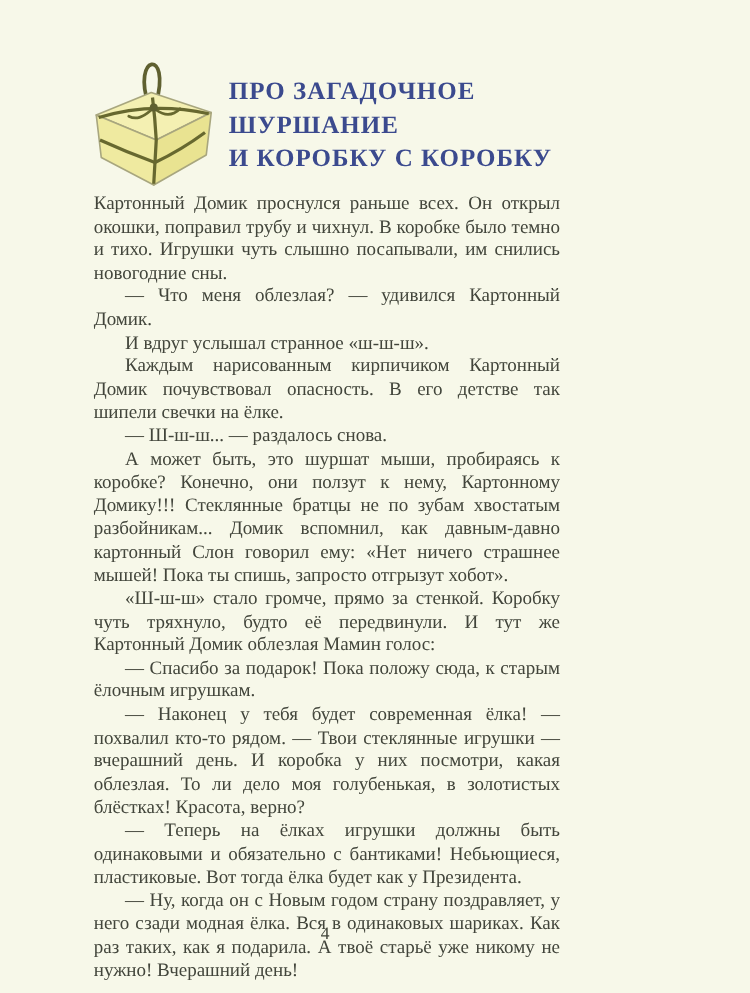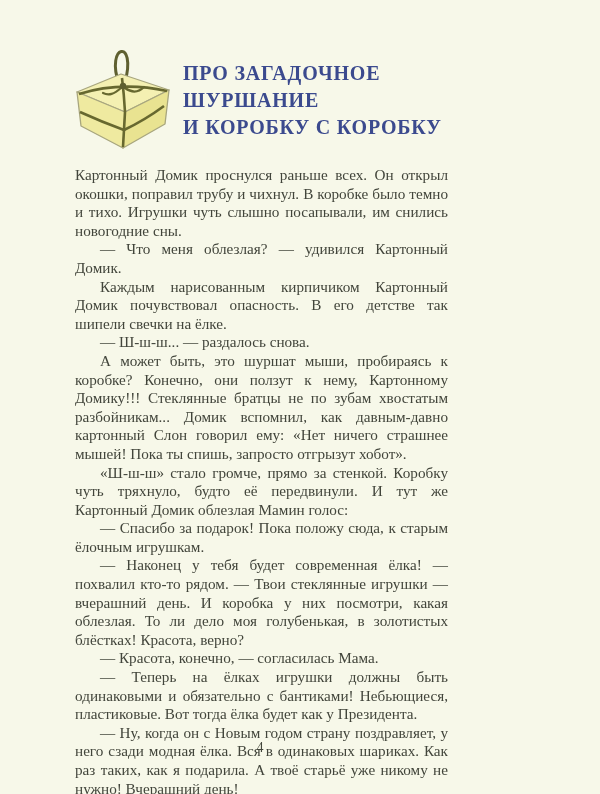--- a/index.html
+++ b/index.html
@@ -37,21 +37,21 @@
     font-weight: bold;
     letter-spacing: 0.8px;
     color: #3b4a8e;
   }
   .para {
     margin: 0;
     text-align: justify;
     text-indent: 25px;
   }
   .para.first {
-    margin-top: 25px;
+    margin-top: 13px;
     text-indent: 0;
   }
   .page-number {
     position: absolute;
     bottom: 36px;
     left: 0;
     width: 100%;
     text-align: center;
     font-size: 14px;
     color: #42453b;
@@ -82,24 +82,24 @@
       <path d="M54 54 C 47 60, 42 62, 36 59" fill="none" stroke="#67682f" stroke-width="2.2" stroke-linecap="round"></path>
       <path d="M58 54 C 65 59, 71 59, 77 53" fill="none" stroke="#67682f" stroke-width="2.2" stroke-linecap="round"></path>
       <circle cx="56" cy="52" r="3.2" fill="#5f6030"></circle>
     </svg>
   </div>
 
   <h1 class="chapter-title"><span>ПРО ЗАГАДОЧНОЕ ШУРШАНИЕ</span><br><span>И КОРОБКУ С КОРОБКУ</span></h1>
 
   <p class="para first">Картонный Домик проснулся раньше всех. Он открыл окошки, поправил трубу и чихнул. В коробке было темно и тихо. Игрушки чуть слышно посапывали, им снились новогодние сны.</p>
   <p class="para">— Что меня облезлая? — удивился Картонный Домик.</p>
+  <p class="para">И вдруг услышал странное «ш-ш-ш».</p>
   <p class="para">Каждым нарисованным кирпичиком Картонный Домик почувствовал опасность. В его детстве так шипели свечки на ёлке.</p>
   <p class="para">— Ш-ш-ш... — раздалось снова.</p>
   <p class="para">А может быть, это шуршат мыши, пробираясь к коробке? Конечно, они ползут к нему, Картонному Домику!!! Стеклянные братцы не по зубам хвостатым разбойникам... Домик вспомнил, как давным-давно картонный Слон говорил ему: «Нет ничего страшнее мышей! Пока ты спишь, запросто отгрызут хобот».</p>
   <p class="para">«Ш-ш-ш» стало громче, прямо за стенкой. Коробку чуть тряхнуло, будто её передвинули. И тут же Картонный Домик облезлая Мамин голос:</p>
   <p class="para">— Спасибо за подарок! Пока положу сюда, к старым ёлочным игрушкам.</p>
   <p class="para">— Наконец у тебя будет современная ёлка! — похвалил кто-то рядом. — Твои стеклянные игрушки — вчерашний день. И коробка у них посмотри, какая облезлая. То ли дело моя голубенькая, в золотистых блёстках! Красота, верно?</p>
-  <p class="para">— Красота, конечно, — согласилась Мама.</p>
   <p class="para">— Теперь на ёлках игрушки должны быть одинаковыми и обязательно с бантиками! Небьющиеся, пластиковые. Вот тогда ёлка будет как у Президента.</p>
   <p class="para">— Ну, когда он с Новым годом страну поздравляет, у него сзади модная ёлка. Вся в одинаковых шариках. Как раз таких, как я подарила. А твоё старьё уже никому не нужно! Вчерашний день!</p>
 
   <div class="page-number">4</div>
 </div>
 
 </body></html>

